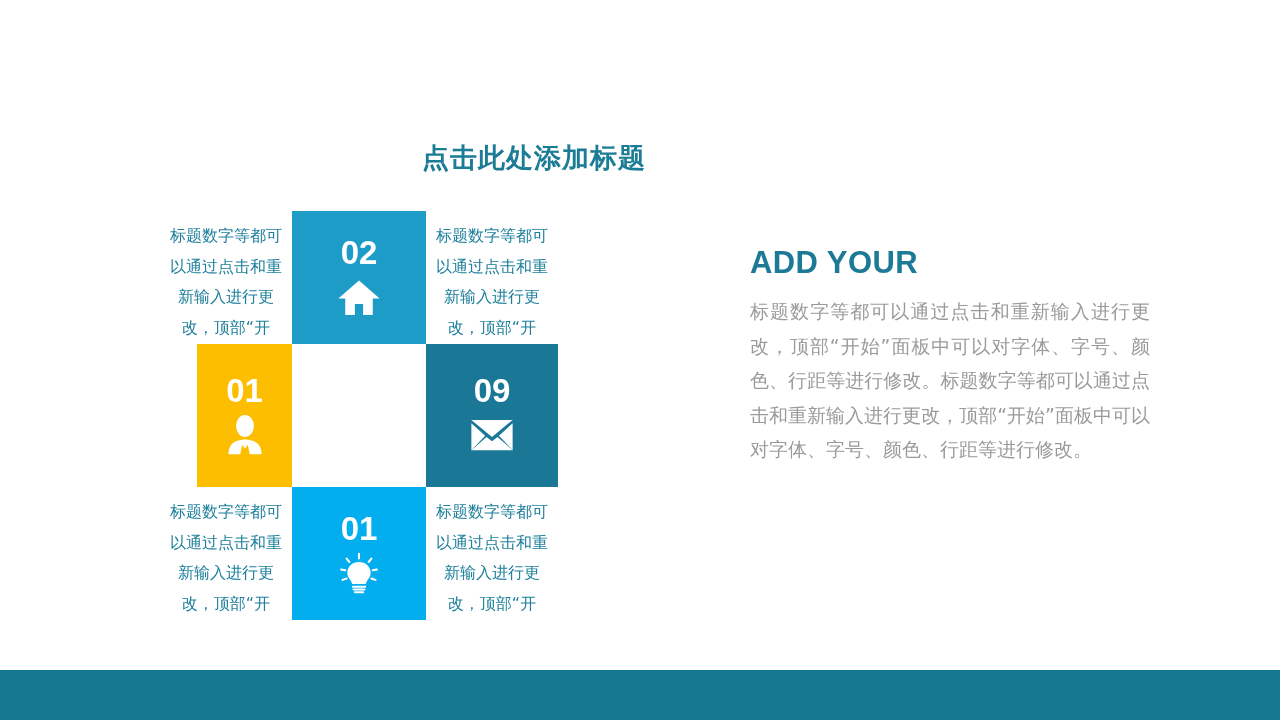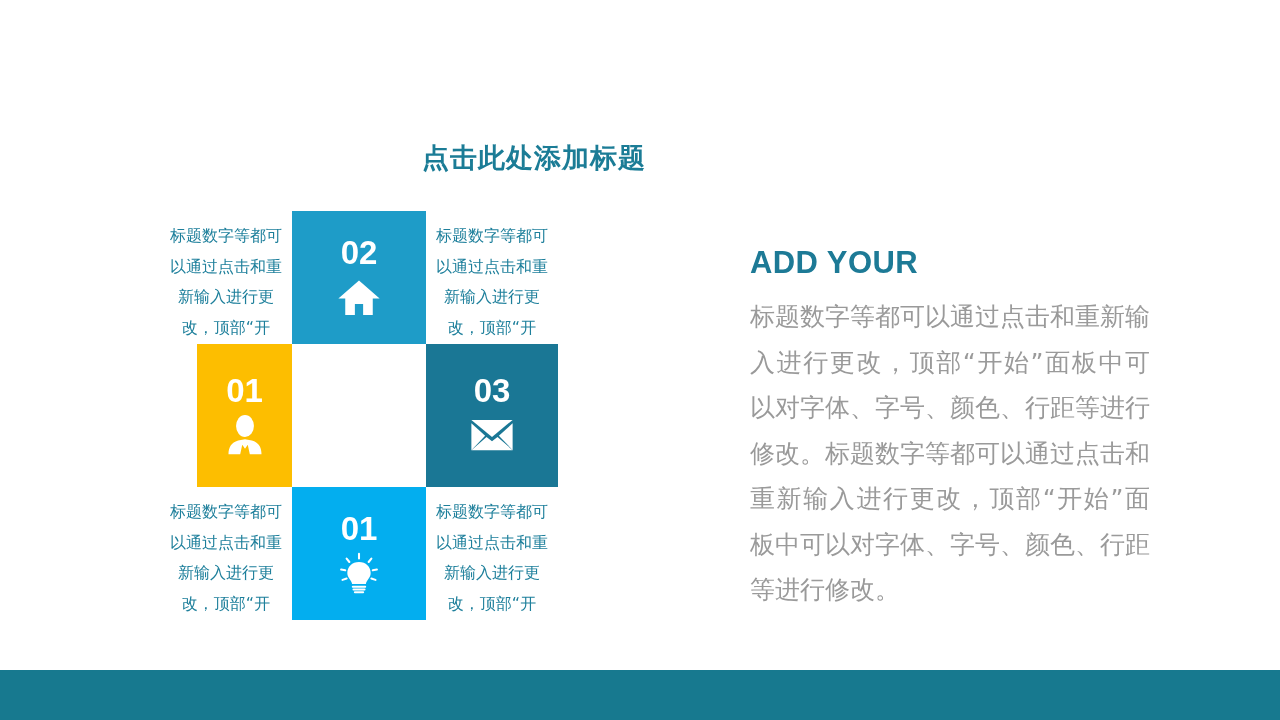--- a/index.html
+++ b/index.html
@@ -94,21 +94,21 @@
   .content-heading {
     color: #1d7a96;
     font-weight: bold;
     font-size: 31px;
     line-height: 1.42;
     letter-spacing: 0.4px;
   }
   .content-body {
     margin-top: 9px;
     color: #9a9a9a;
-    font-size: 25px;
+    font-size: 19px;
     line-height: 1.82;
     text-align: justify;
     font-family: "DejaVu Sans", "Liberation Sans", sans-serif;
   }
 
   
   .footer-bar {
     position: absolute;
     left: 0;
     bottom: 0;
@@ -143,21 +143,21 @@
       <svg viewBox="0 0 64 64" fill="#ffffff" aria-hidden="true">
         <ellipse cx="32" cy="19" rx="13" ry="16"></ellipse>
         <path d="M32 38 L22 40 C12 43 8 50 8 60 L25 60 L28 46 L32 52 L36 46 L39 60 L56 60 C56 50 52 43 42 40 Z"></path>
       </svg>
     </span>
   </div>
 
   <div class="cell cell-blank"></div>
 
   <div class="cell cell-icon" style="background:#1a7795;">
-    <div class="cell-num">03</div>
+    <div class="cell-num">09</div>
     <span class="cell-glyph">
       <svg viewBox="0 0 64 48" fill="#ffffff" aria-hidden="true">
         <path d="M2 2 L62 2 L32 27 Z"></path>
         <path d="M2 7 L2 46 L22 25 Z"></path>
         <path d="M62 7 L62 46 L42 25 Z"></path>
         <path d="M2 46 L24 27 L32 33 L40 27 L62 46 Z"></path>
       </svg>
     </span>
   </div>
 

